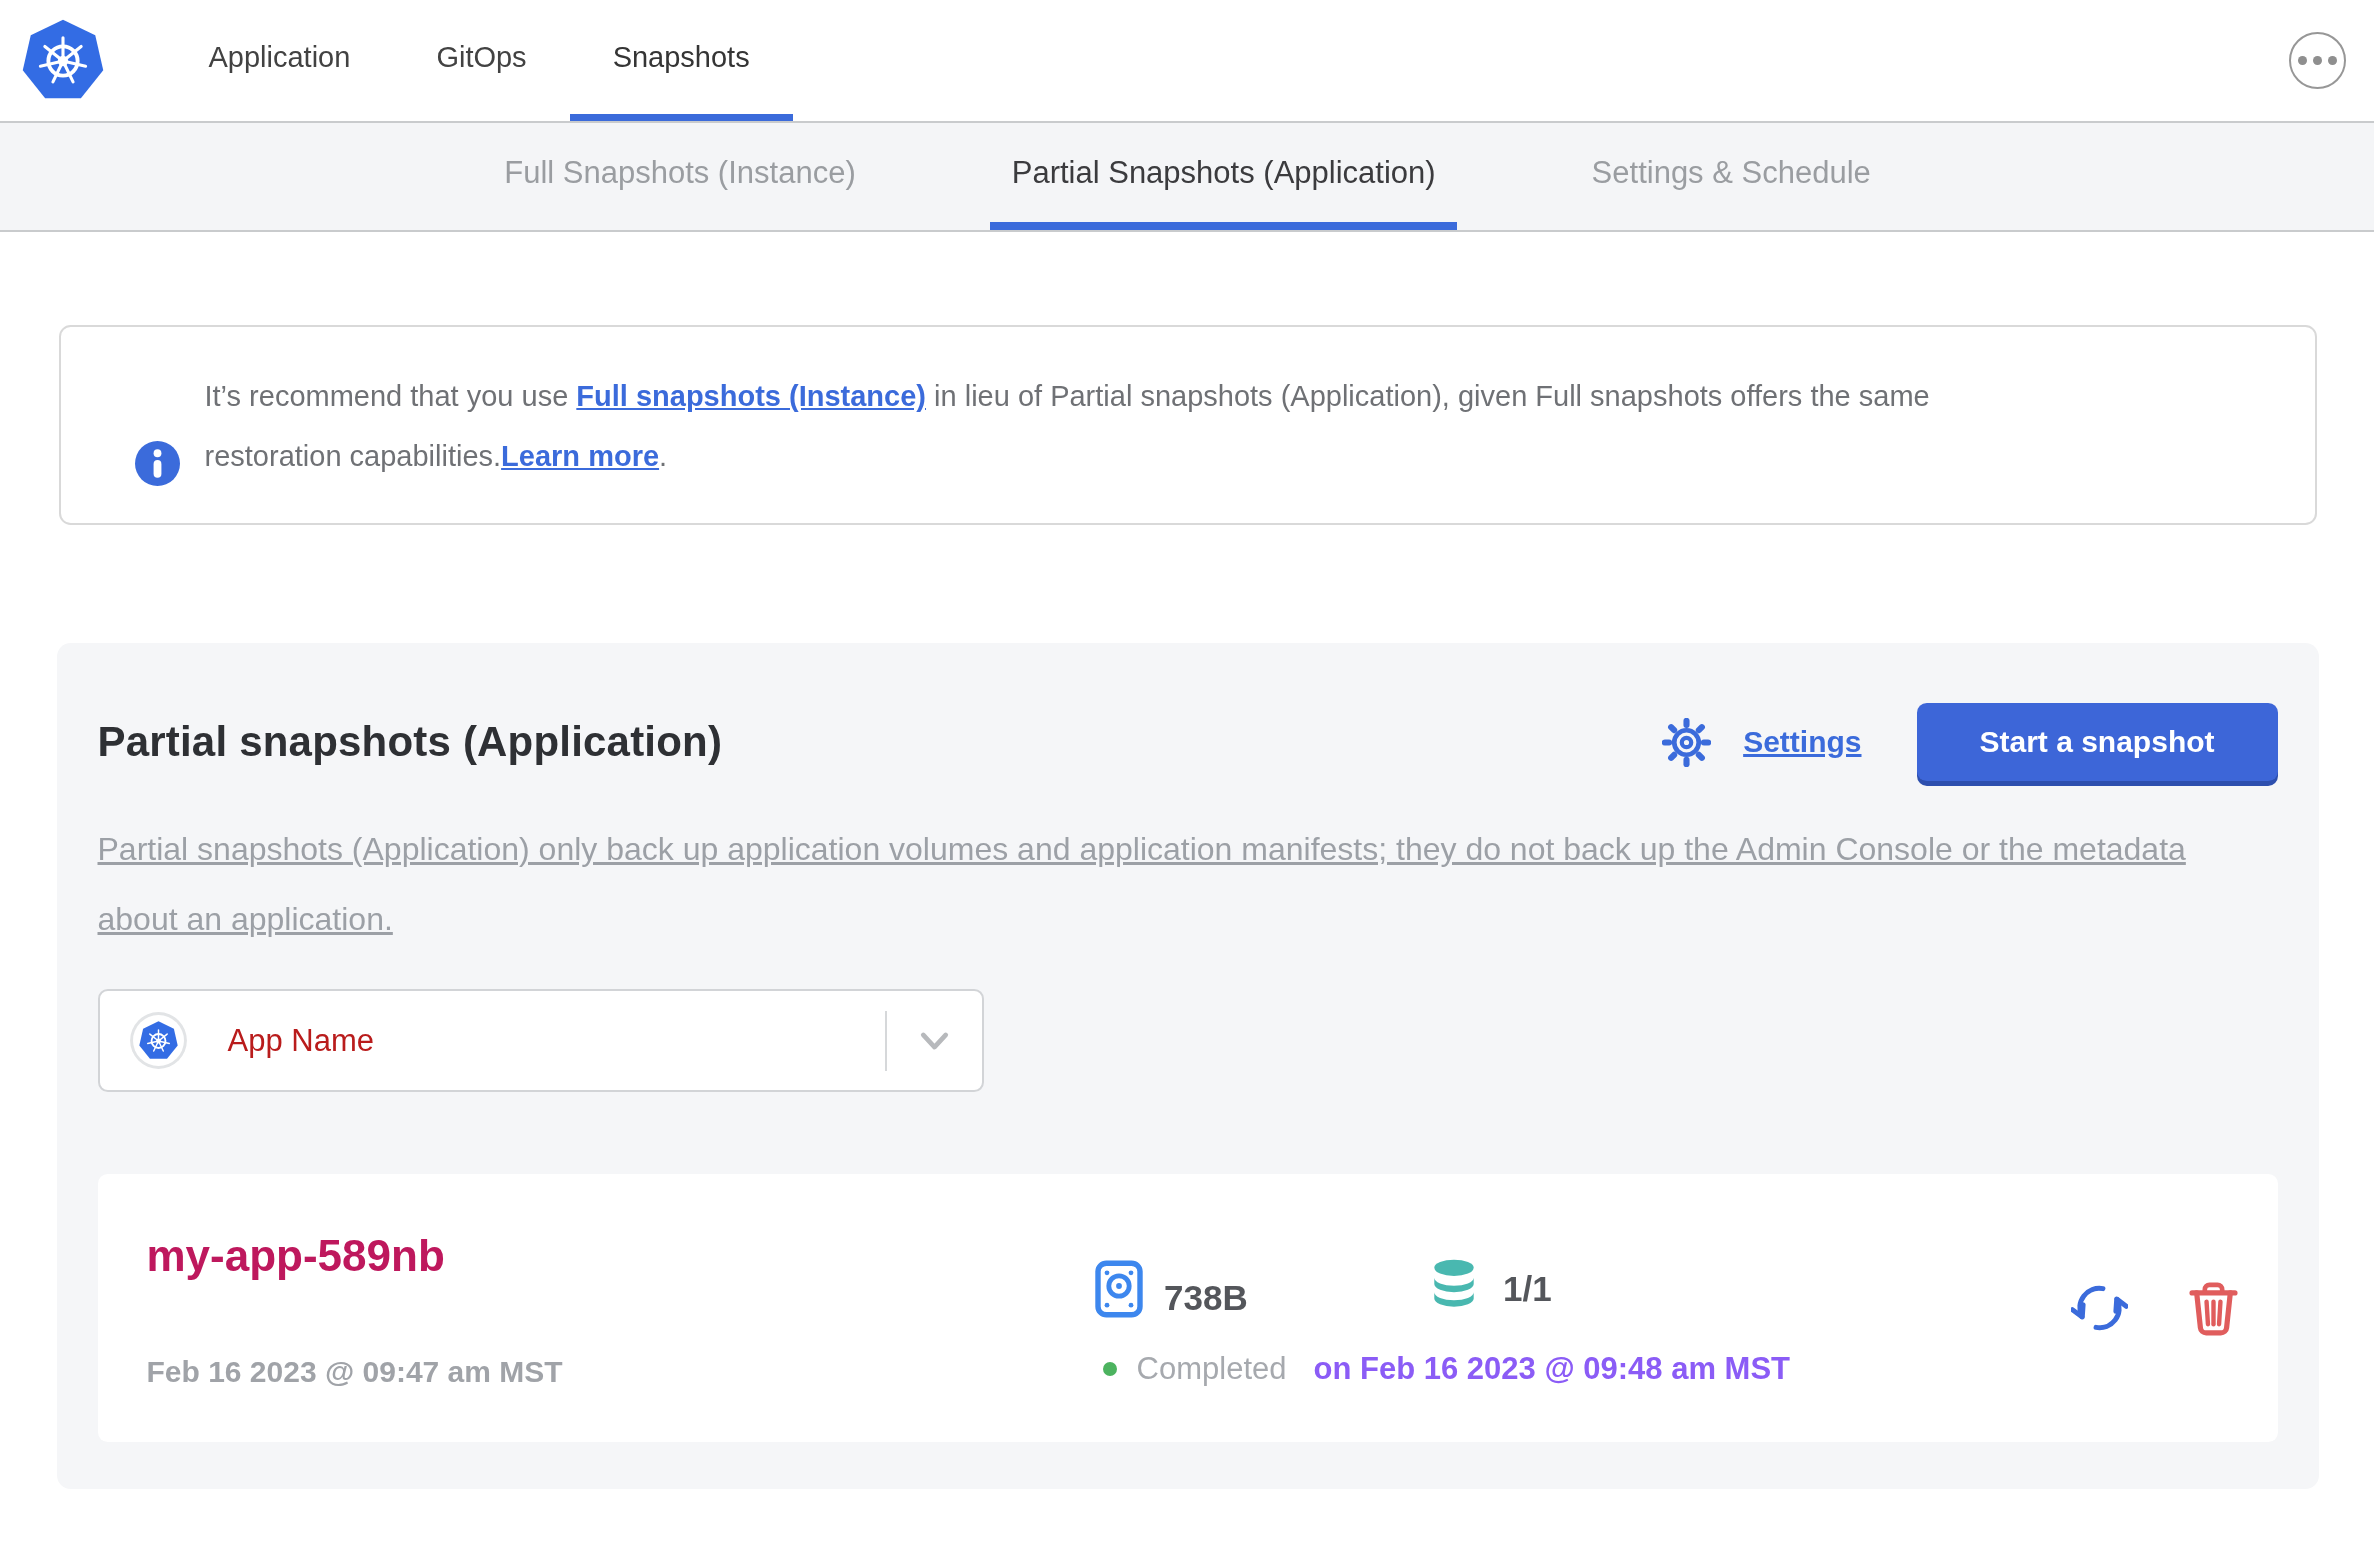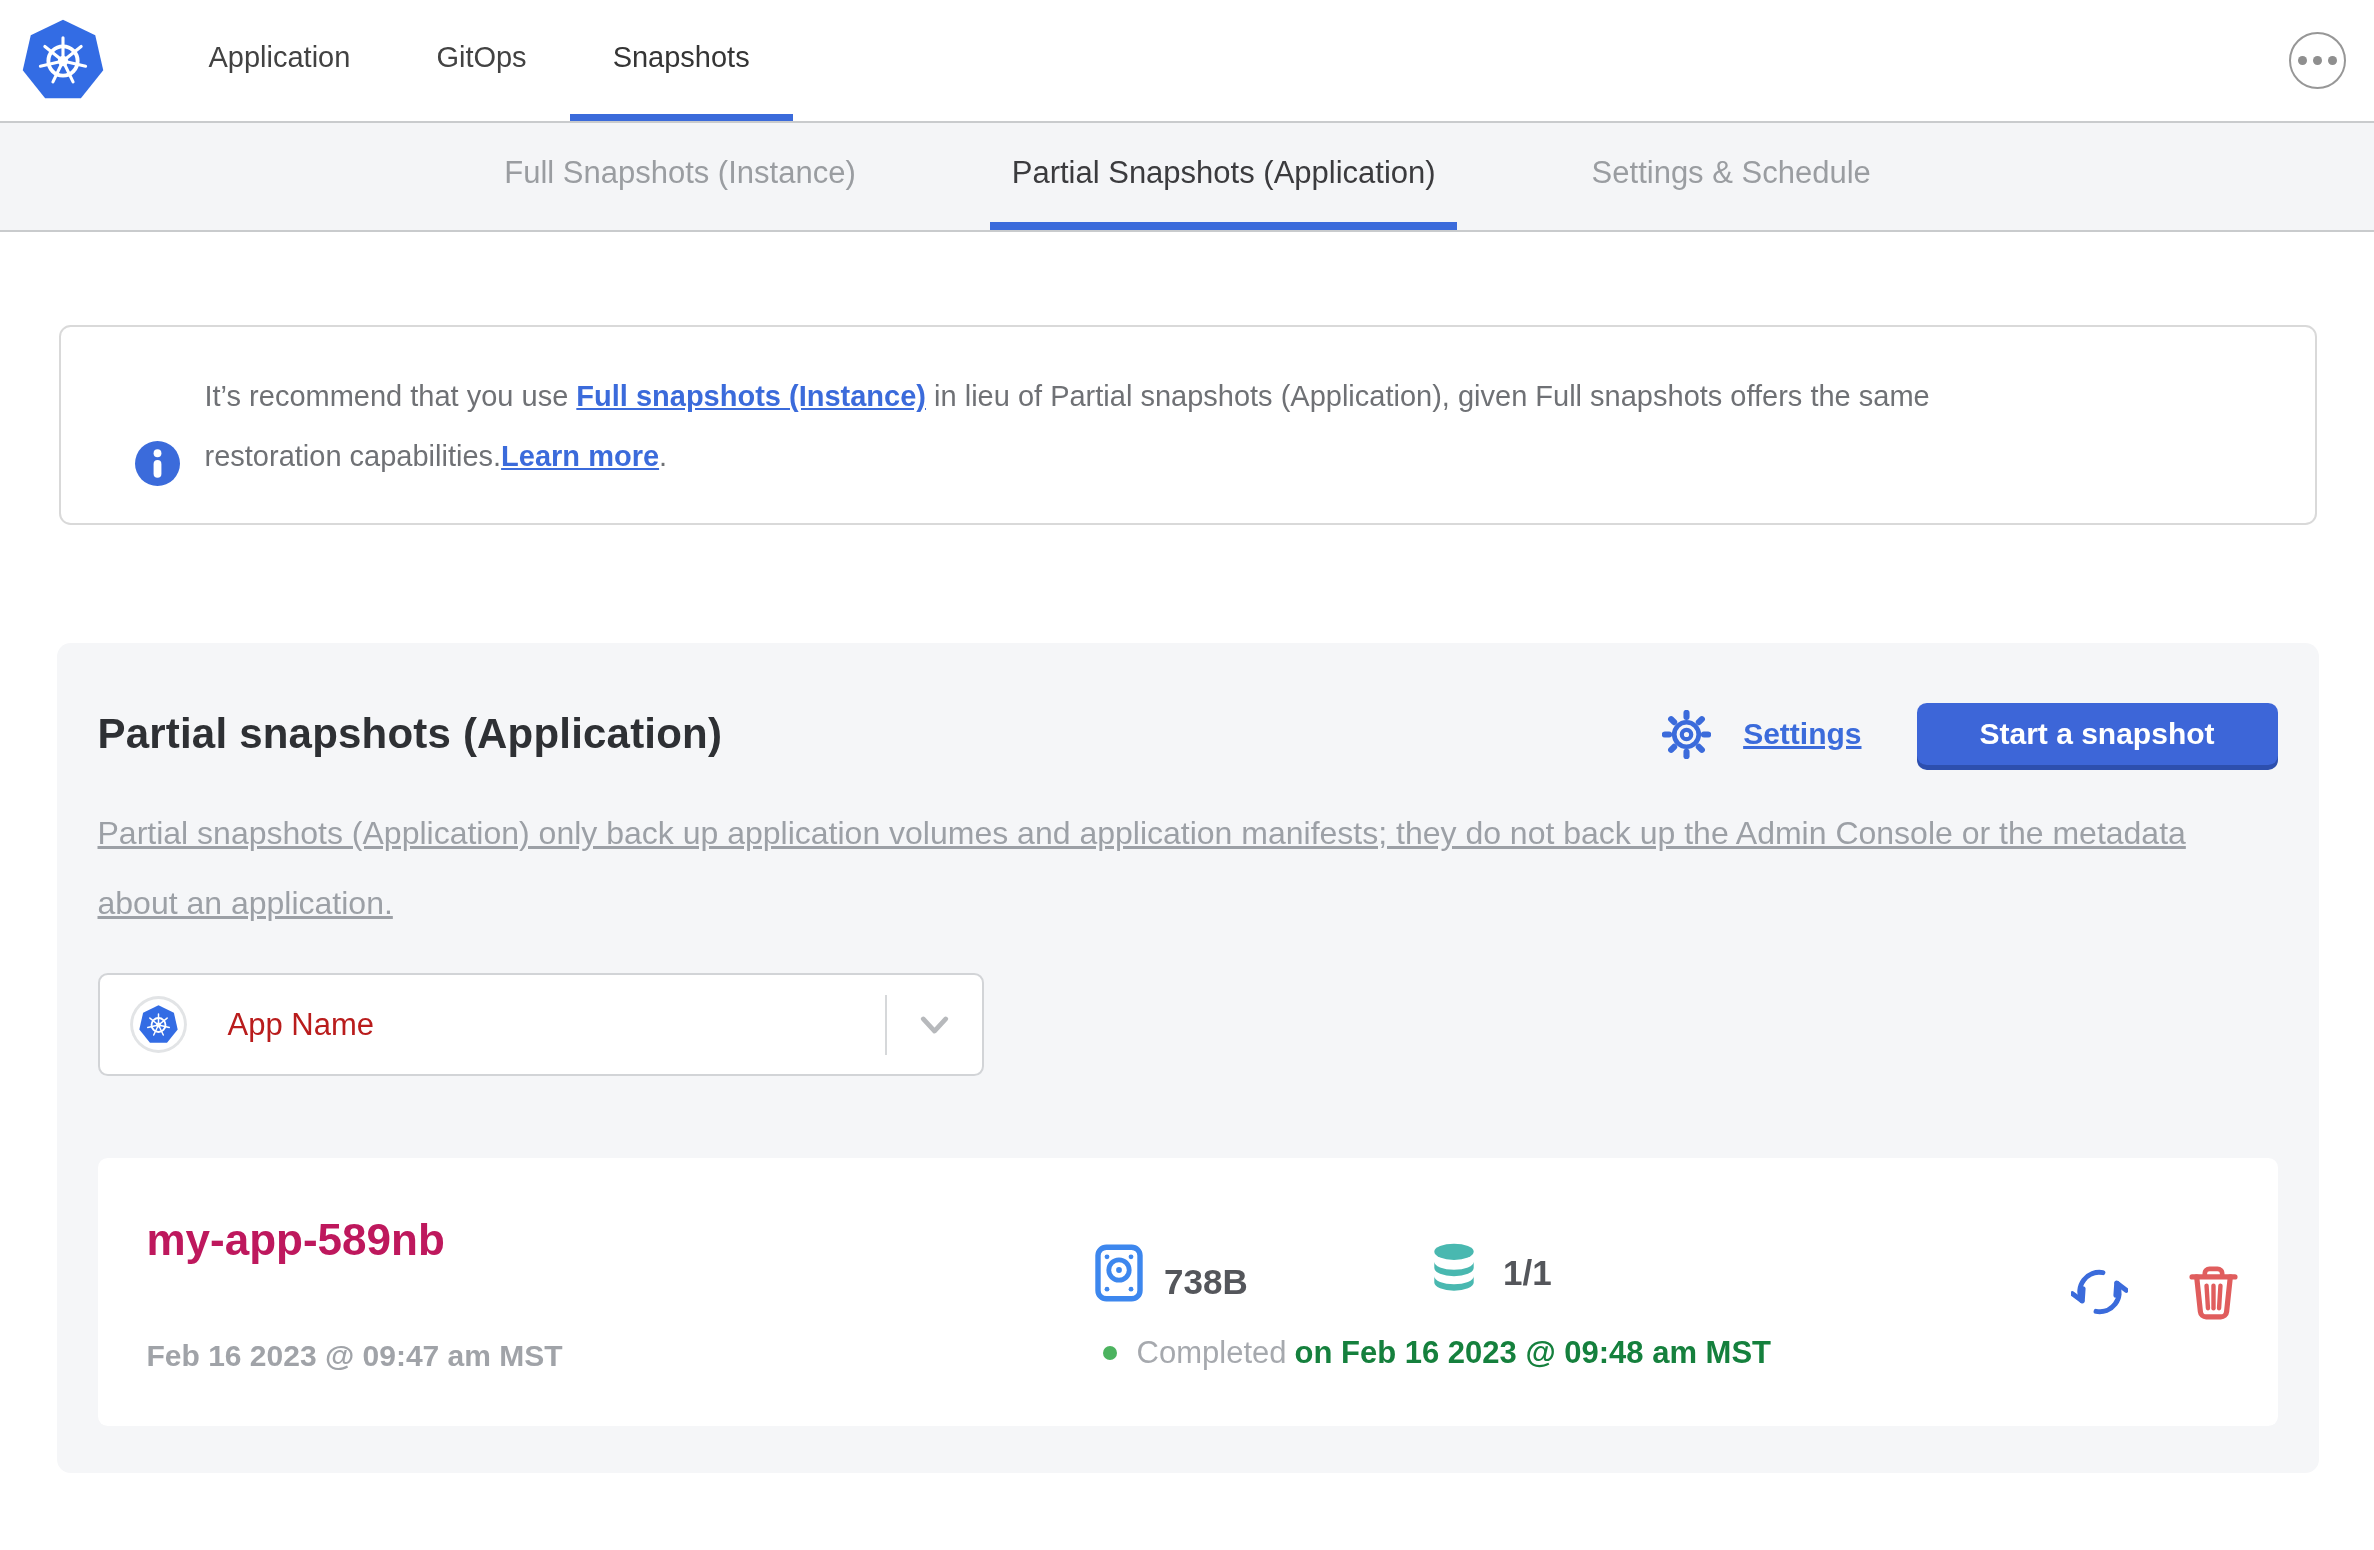--- a/index.html
+++ b/index.html
@@ -58,21 +58,21 @@
     padding:60px 41px 47px;
   }
   .panel-header { display:flex; align-items:center; }
   .panel-title { font-size:42px; font-weight:700; color:#2e3034; letter-spacing:0.2px; }
   .settings-link {
     margin-left:auto; display:flex; align-items:center; gap:32px;
     font-size:30px; font-weight:700; color:#3b6bdb; text-decoration:underline; cursor:pointer;
   }
   .gear { width:49px; height:49px; display:block; }
   .start-btn {
-    margin-left:55px; width:361px; height:62px; border:none; border-radius:9.8px;
+    margin-left:55px; width:361px; height:78px; border:none; border-radius:9.8px;
     background:#3d66d8; box-shadow:0 4.9px 0 #2d4fae; color:#fff;
     font-family:"Liberation Sans", sans-serif; font-size:30px; font-weight:700; cursor:pointer;
   }
   .panel-desc { margin-top:33px; max-width:2107px; font-size:32px; line-height:70px; color:#9ca0a6;text-decoration:underline; }
 
   
   .app-select {
     margin-top:35px; width:886px; height:103px; background:#fff;
     border:2px solid #d2d4d7; border-radius:9.8px;
     display:flex; align-items:center; cursor:pointer;
@@ -92,21 +92,21 @@
   .snap-date { position:absolute; left:49px; top:181px; font-size:30px; font-weight:700; color:#a0a3a8; }
   .size-group, .vol-group { position:absolute; top:86px; display:flex; align-items:flex-end; gap:21.5px; }
   .size-group { left:997px; }
   .vol-group { left:1328px; top:84px; }
   .metric-label { font-size:35px; font-weight:700; color:#54565b; }
   .disk-icon { width:48px; height:58px; display:block; }
   .db-icon { width:56px; height:51px; display:block; }
   .status-group { position:absolute; left:1005px; top:177px; display:flex; align-items:center; }
   .dot-green { width:14.6px; height:14.6px; border-radius:50%; background:#4cb35f; flex:none; }
   .status-label { margin-left:19.5px; font-size:31px; color:#a6a9ae; }
-  .status-on { margin-left:8px; font-size:31px; font-weight:700; color:#15803d; }
+  .status-on { margin-left:27px; font-size:31px; font-weight:700; color:#8b5cf6; }
   .actions {
     position:absolute; right:39px; top:50%; transform:translateY(-50%);
     display:flex; align-items:center; gap:60px;
   }
   .icon-btn { border:none; background:transparent; padding:0; cursor:pointer; display:block; }
   .restore-svg { width:57px; height:57px; display:block; }
   .trash-svg { width:51px; height:57px; display:block; }
 
   .hidden-defs { position:absolute; width:0; height:0; overflow:hidden; }
 </style>

